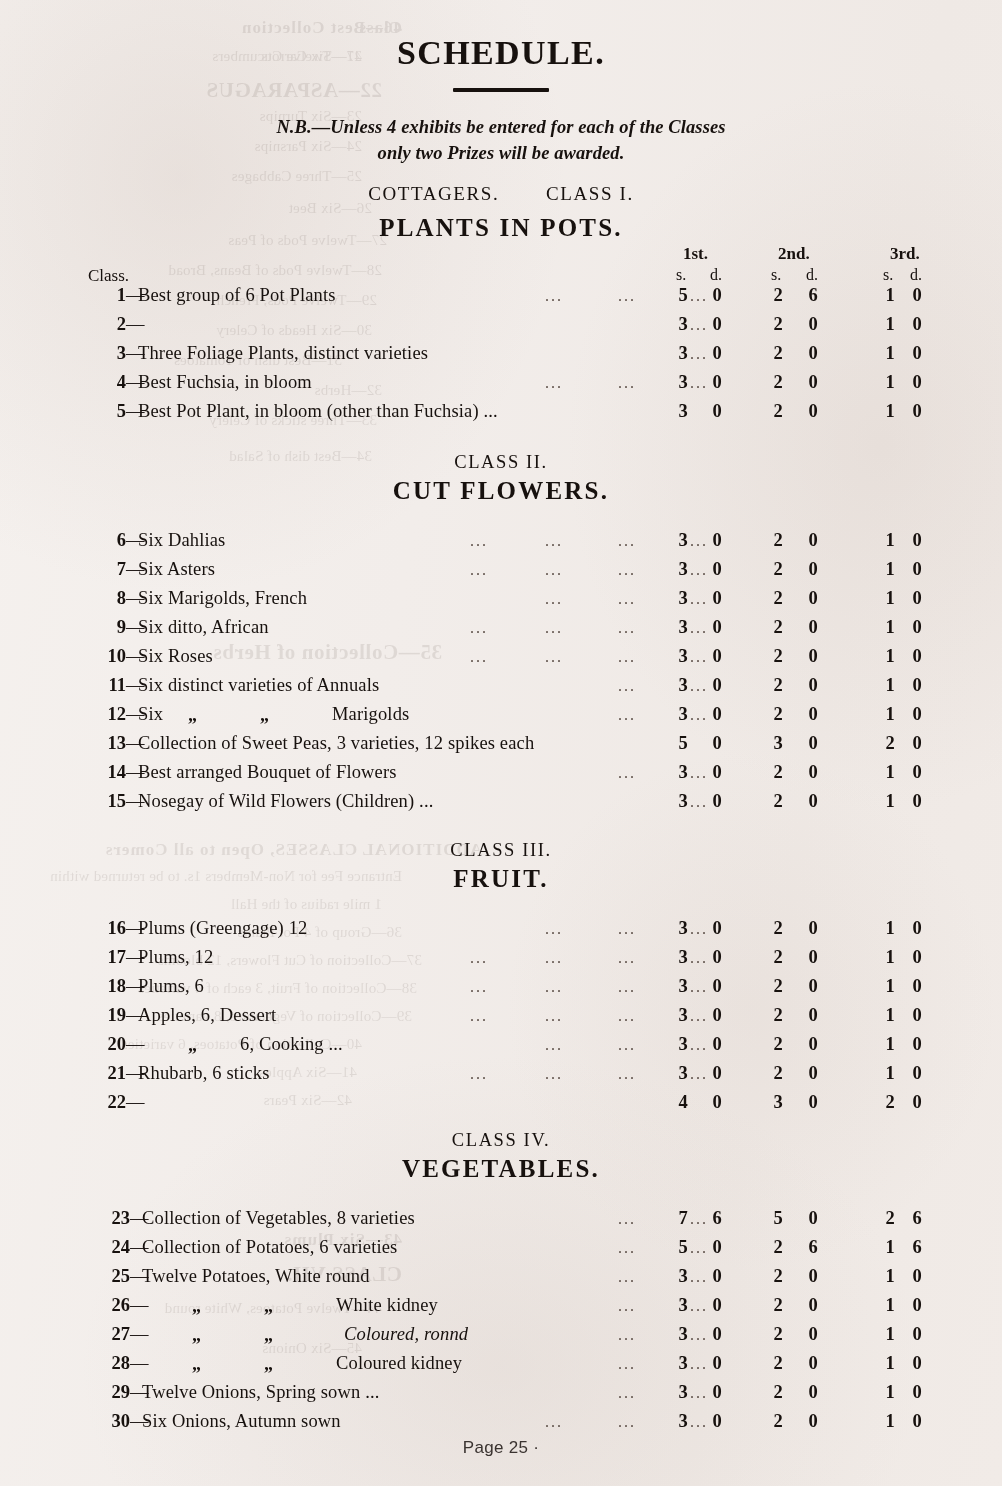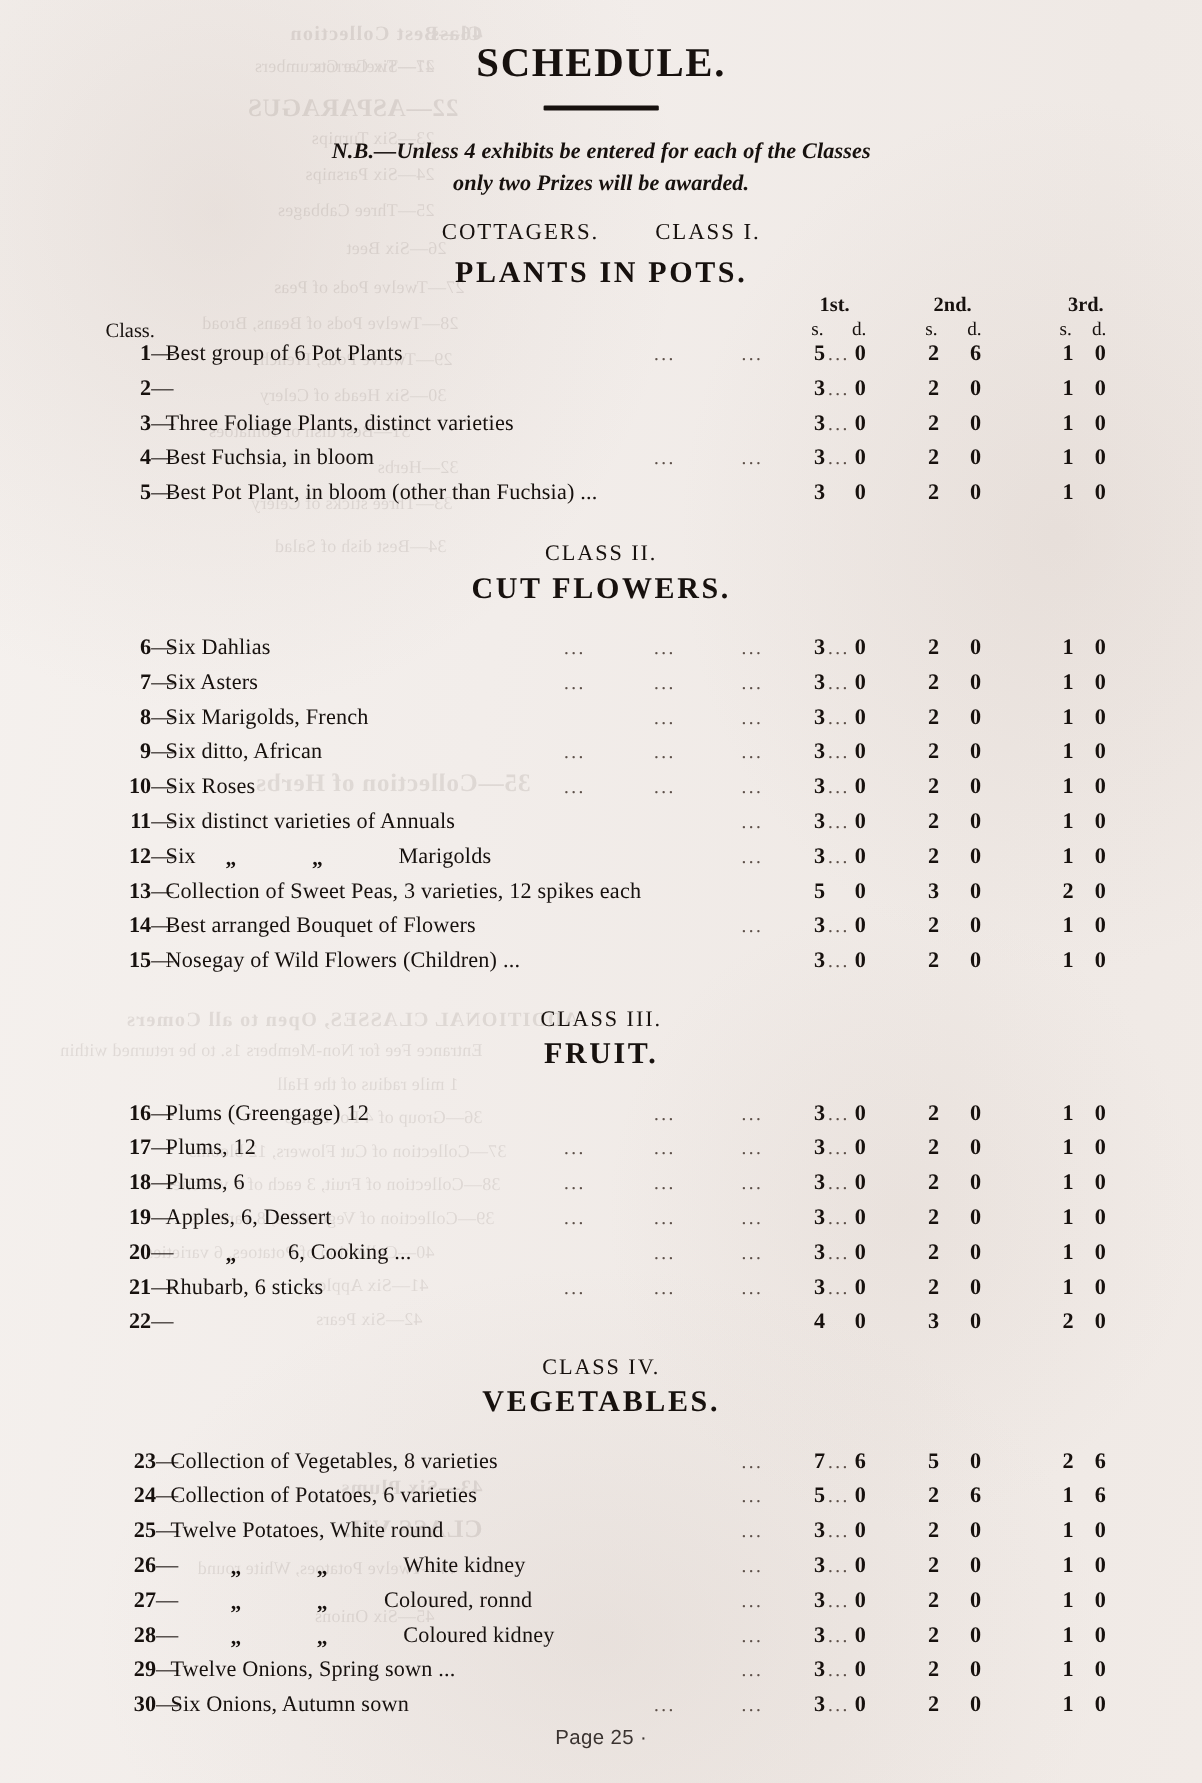--- a/index.html
+++ b/index.html
@@ -643,21 +643,21 @@
             <span class="s" style="left: 667px;">2</span>
             <span class="d" style="left: 702px;">0</span>
             <span class="s" style="left: 779px;">1</span>
             <span class="d" style="left: 806px;">0</span>
           </div>
           <div class="row ink" style="position: absolute; left: 104px; top: 116px; width: 898px;">
             <span class="num">27</span>
             <span class="dash">—</span>
             <span class="ditto" style="left: 88px;">„</span>
             <span class="ditto" style="left: 160px;">„</span>
-            <span class="desc" style="left: 216px;">Coloured, ronnd</span>
+            <span class="desc" style="left: 240px; font-style: italic;">Coloured, ronnd</span>
             <span class="leaders" style="left: 514px;">...</span>
             <span class="leaders" style="left: 586px;">...</span>
             <span class="s" style="left: 572px;">3</span>
             <span class="d" style="left: 606px;">0</span>
             <span class="s" style="left: 667px;">2</span>
             <span class="d" style="left: 702px;">0</span>
             <span class="s" style="left: 779px;">1</span>
             <span class="d" style="left: 806px;">0</span>
           </div>
           <div class="row ink" style="position: absolute; left: 104px; top: 145px; width: 898px;">

